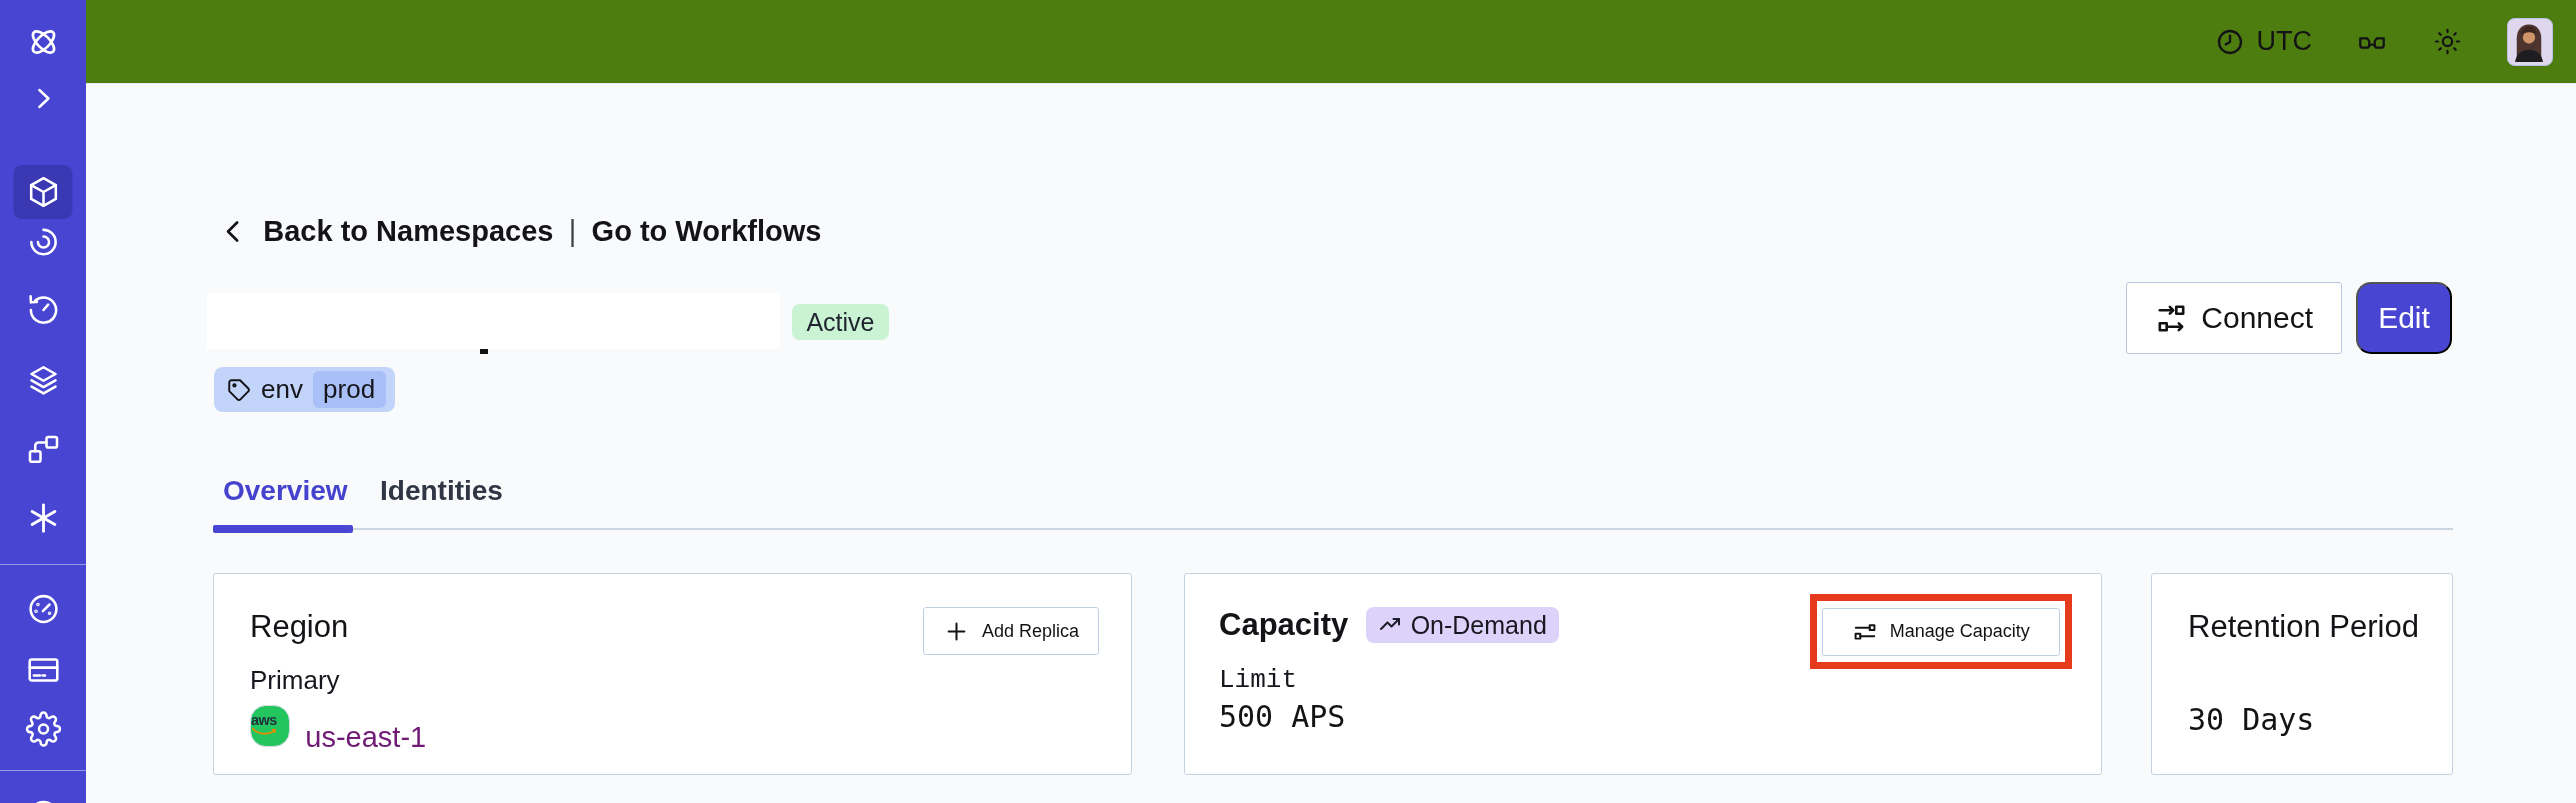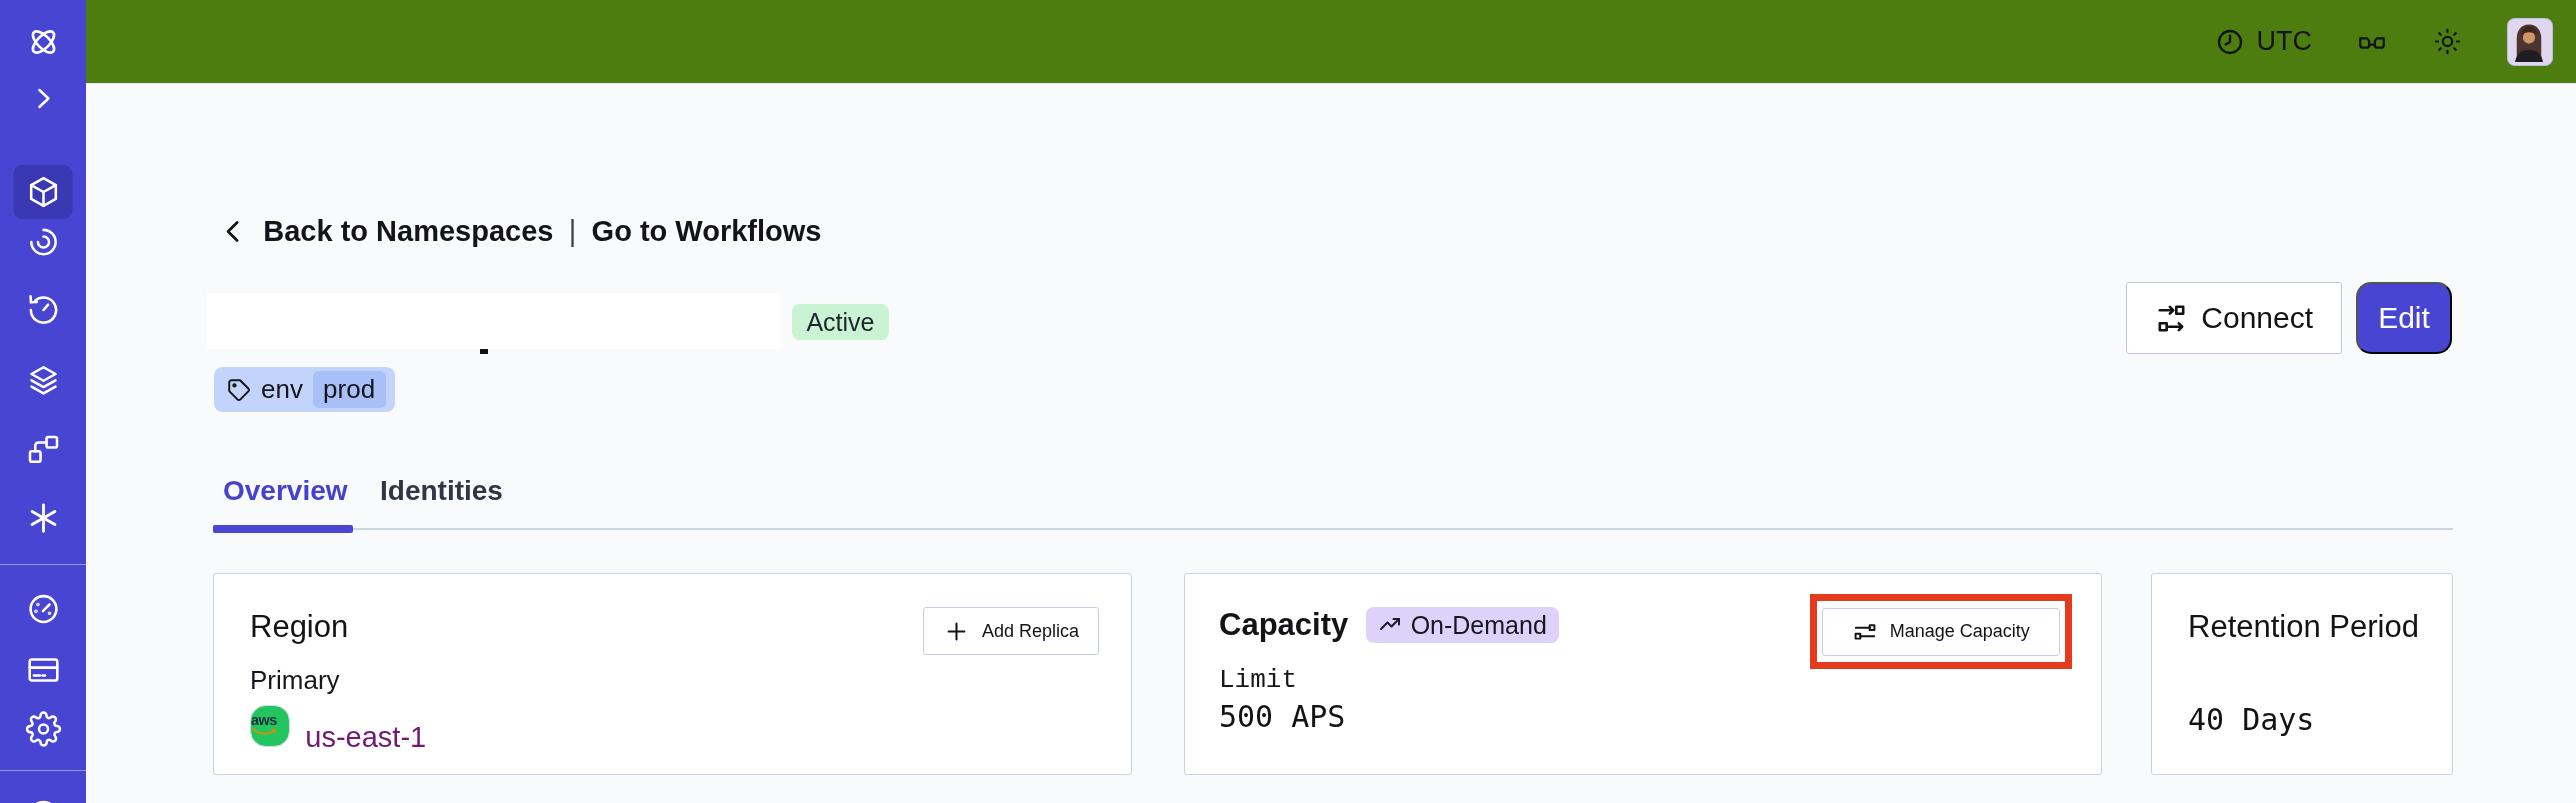--- a/index.html
+++ b/index.html
@@ -289,17 +289,17 @@
           <path d="M20.5 16h-13"></path>
             <rect x="3.3" y="13.7" width="4.4" height="4.4"></rect>
         </svg>
         <span>Manage Capacity</span>
       </button>
     </div>
   </section>
 
   <section class="card" id="card-retention">
     <div class="card-title">Retention Period</div>
-    <div class="mono-value" style="top:128px;">40 Days</div>
+    <div class="mono-value" style="top:128px;">30 Days</div>
   </section>
 
 </div>
 
 
 </body></html>

